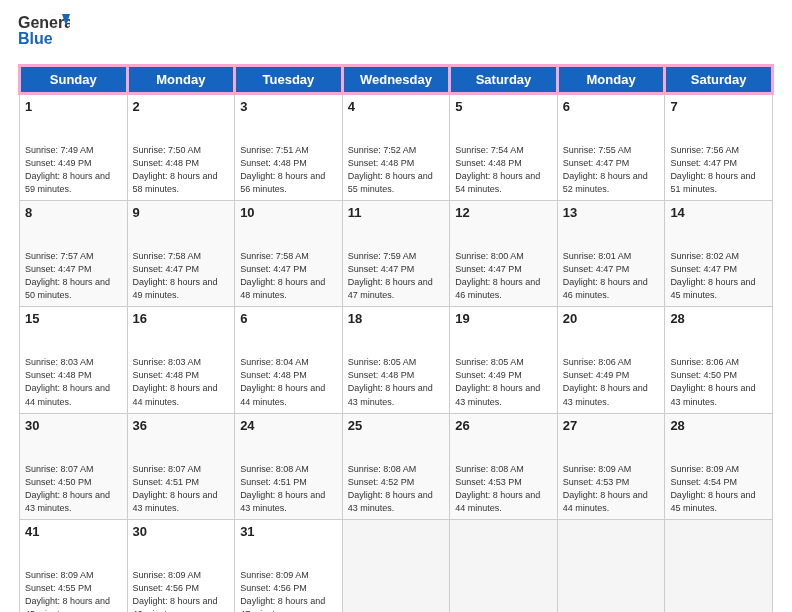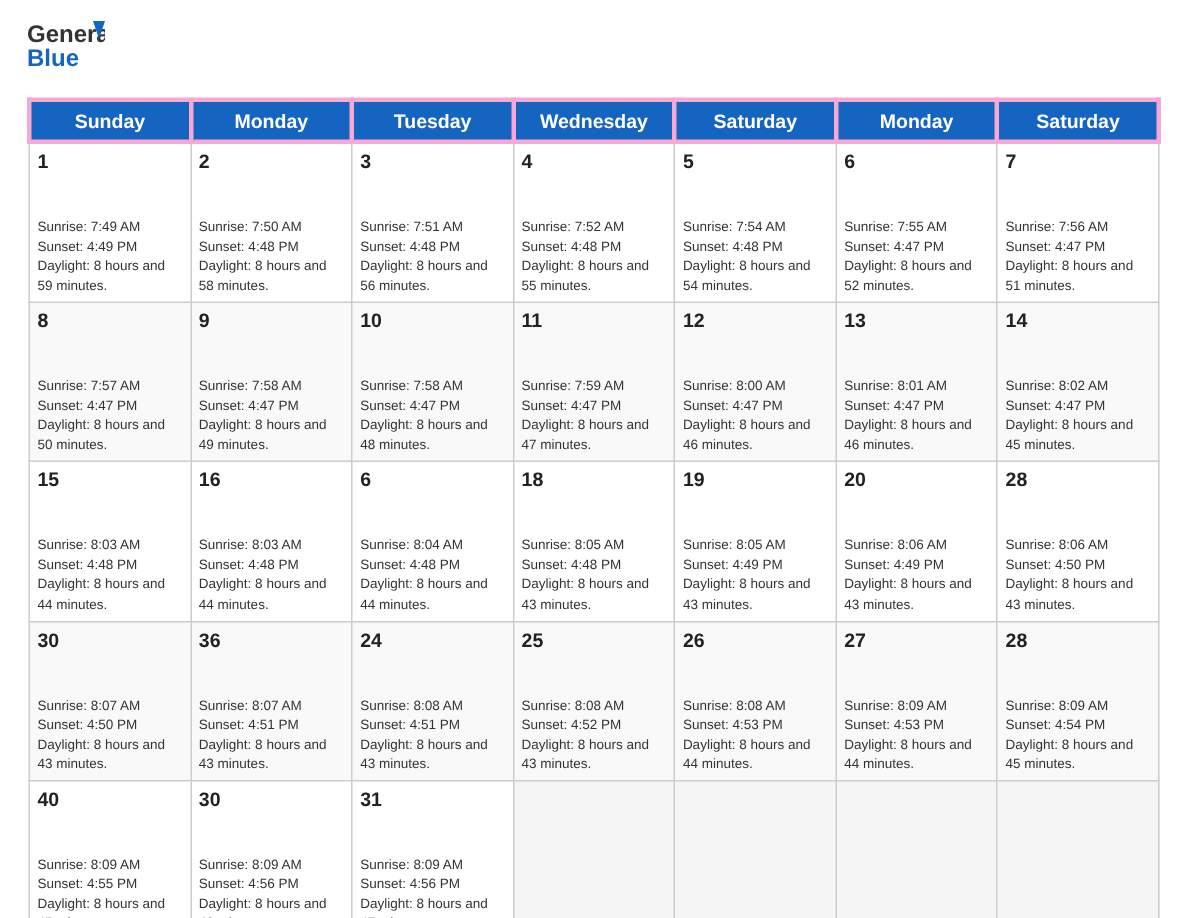--- a/index.html
+++ b/index.html
@@ -229,21 +229,21 @@
             <span class="day-number">27</span>
             <div class="day-info">Sunrise: 8:09 AM<br>Sunset: 4:53 PM<br>Daylight: 8 hours and 44 minutes.</div>
           </td>
           <td>
             <span class="day-number">28</span>
             <div class="day-info">Sunrise: 8:09 AM<br>Sunset: 4:54 PM<br>Daylight: 8 hours and 45 minutes.</div>
           </td>
         </tr>
         <tr>
           <td>
-            <span class="day-number">40</span>
+            <span class="day-number">41</span>
             <div class="day-info">Sunrise: 8:09 AM<br>Sunset: 4:55 PM<br>Daylight: 8 hours and 45 minutes.</div>
           </td>
           <td>
             <span class="day-number">30</span>
             <div class="day-info">Sunrise: 8:09 AM<br>Sunset: 4:56 PM<br>Daylight: 8 hours and 46 minutes.</div>
           </td>
           <td>
             <span class="day-number">31</span>
             <div class="day-info">Sunrise: 8:09 AM<br>Sunset: 4:56 PM<br>Daylight: 8 hours and 47 minutes.</div>
           </td>

